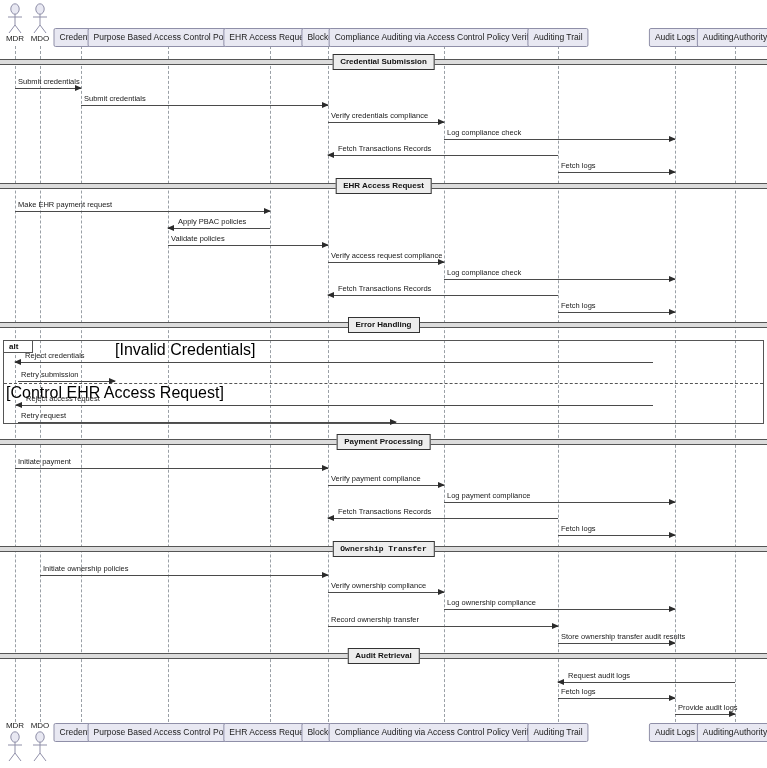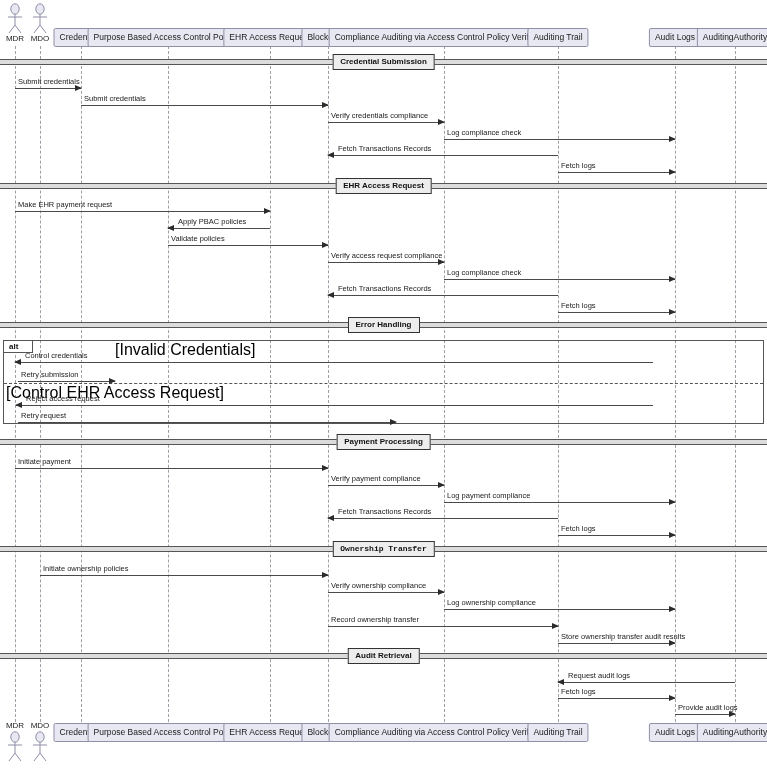--- a/index.html
+++ b/index.html
@@ -299,21 +299,21 @@
         <div class="mlabel">Fetch Transactions Records</div>
       </div>
       <div class="msg r" style="left: 558px; top: 312px; width: 117px;">
         <div class="line"></div>
         <div class="head"></div>
         <div class="mlabel">Fetch logs</div>
       </div>
       <div class="msg l" style="left: 15px; top: 362px; width: 638px;">
         <div class="line"></div>
         <div class="head"></div>
-        <div class="mlabel">Control credentials</div>
+        <div class="mlabel">Reject credentials</div>
       </div>
       <div class="msg r" style="left: 18px; top: 381px; width: 97px;">
         <div class="line"></div>
         <div class="head"></div>
         <div class="mlabel">Retry submission</div>
       </div>
       <div class="msg l" style="left: 16px; top: 405px; width: 637px;">
         <div class="line"></div>
         <div class="head"></div>
         <div class="mlabel">Reject access request</div>

